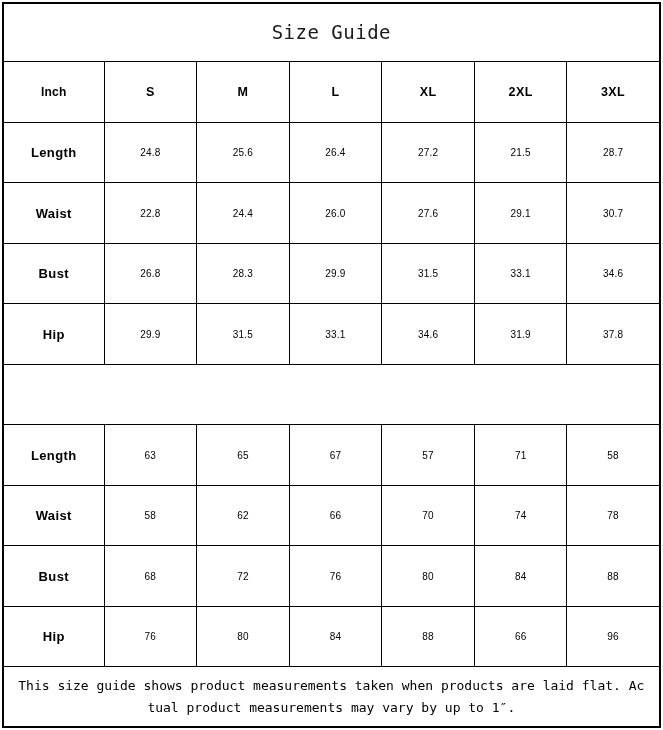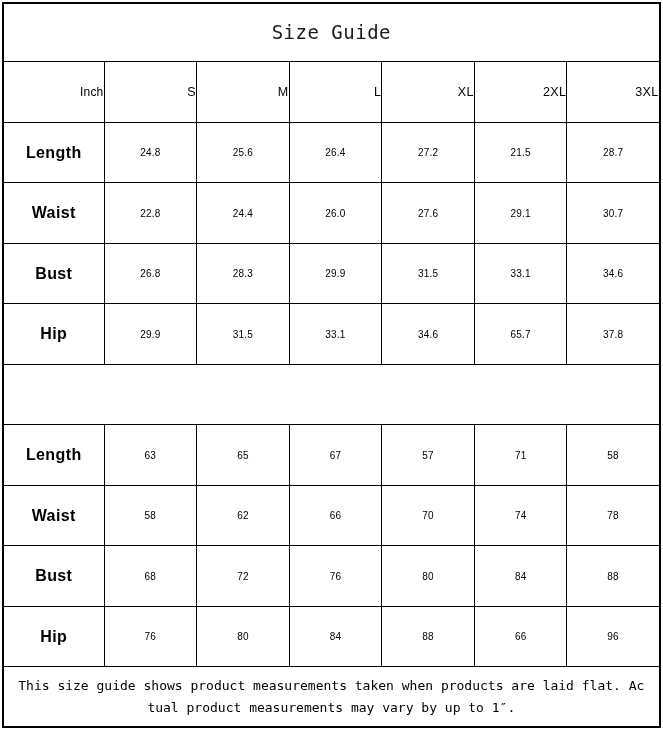--- a/index.html
+++ b/index.html
@@ -58,41 +58,40 @@
   }
 
   
   col.c-label { width: 101px; }
   col.c-size  { width: 92.6px; }
 
   
   tr.head-row td {
     height: 56px;
     font-size: 12.5px;
-    font-weight: normal;
+    font-weight: bold;
     letter-spacing: 0.4px;
-    text-align: right;
   }
   tr.head-row td.unit-cell {
     font-size: 12px;
     letter-spacing: 0.2px;
   }
   tr.head-row td:first-child { border-left: none; }
   tr.head-row td:last-child  { border-right: none; }
 
   
   tr.data-row td {
     height: 56px;
     font-size: 10px;
     font-weight: 400;
     letter-spacing: 0.2px;
   }
   tr.data-row td.row-label {
     font-weight: bold;
-    font-size: 16px;
+    font-size: 13px;
     letter-spacing: 0.4px;
   }
   tr.data-row td:first-child { border-left: none; }
   tr.data-row td:last-child  { border-right: none; }
 
   
   tr.spacer-row td {
     height: 56px;
     border-left: none;
     border-right: none;
@@ -179,21 +178,21 @@
         <td>33.1</td>
         <td>34.6</td>
       </tr>
 
       <tr class="data-row">
         <td class="row-label">Hip</td>
         <td>29.9</td>
         <td>31.5</td>
         <td>33.1</td>
         <td>34.6</td>
-        <td>65.7</td>
+        <td>31.9</td>
         <td>37.8</td>
       </tr>
 
       <tr class="spacer-row">
         <td colspan="7"></td>
       </tr>
 
 
       <tr class="data-row">
         <td class="row-label">Length</td>

